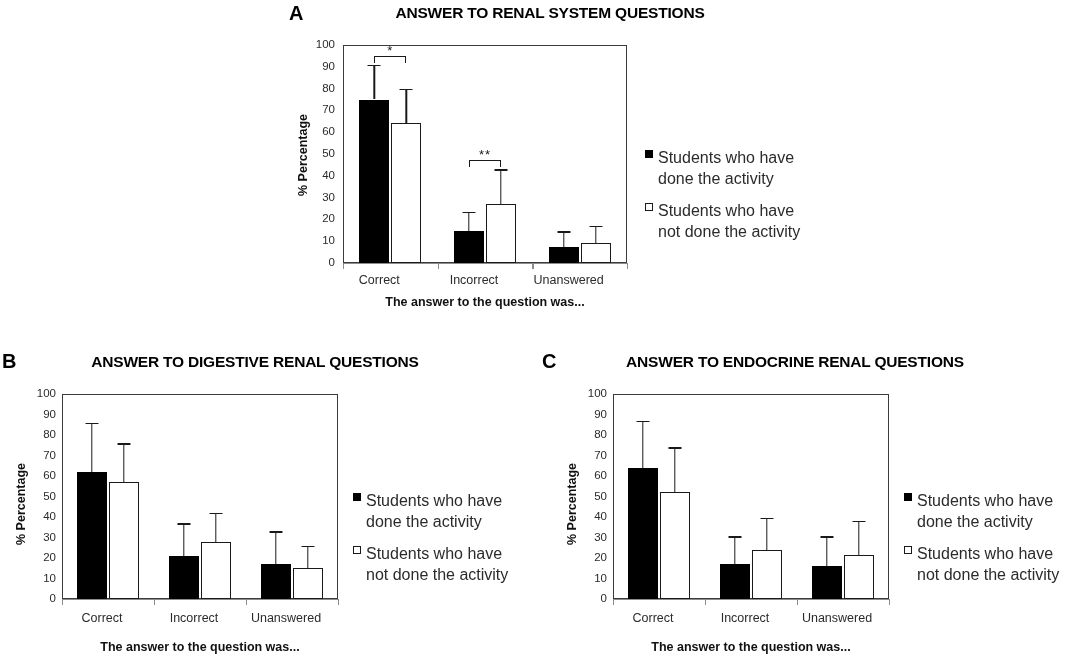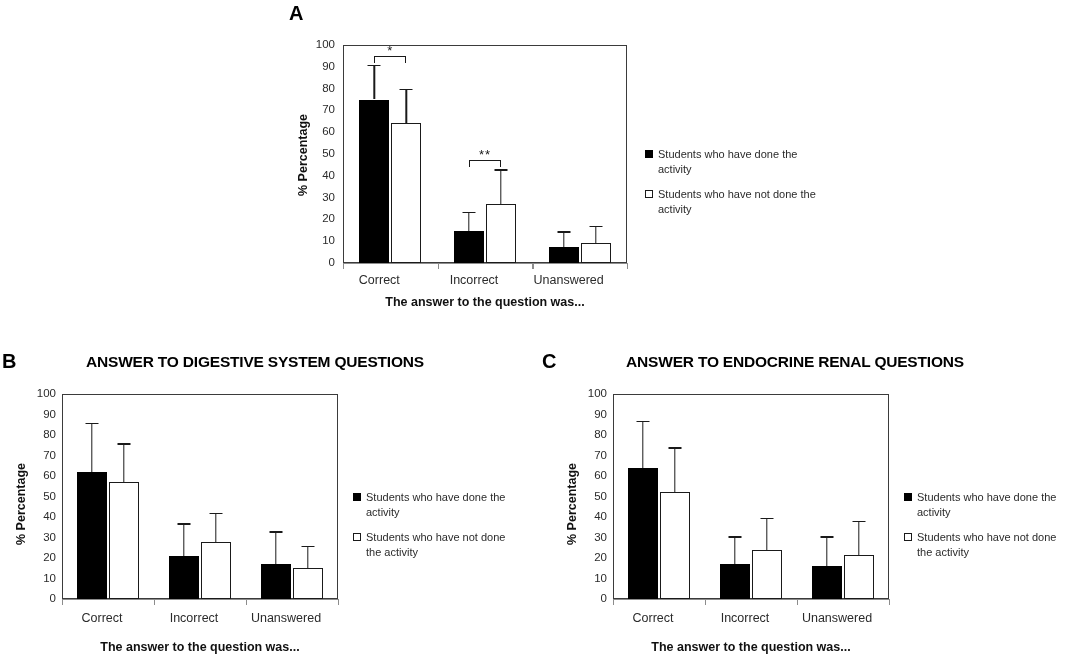--- a/index.html
+++ b/index.html
@@ -154,30 +154,31 @@
   }
   .legend-swatch.filled {
     background: #000;
     border: 1px solid #000;
   }
   .legend-swatch.open {
     background: #fff;
     border: 1.2px solid #1a1a1a;
   }
   .legend-text {
-    font-size: 11px;
+    font-size: 16px;
     line-height: 1.32;
     color: #2b2b2b;
   }
 </style>
 </head>
 <body>
 
 <div class="panel" style="left:0;top:0;width:1065px;height:330px;">
   <div class="panel-letter" style="left:289px;top:3px;">A</div>
+  <div class="panel-title" style="left:340px;top:4px;width:420px;">ANSWER TO RENAL SYSTEM QUESTIONS</div>
 
   <div class="ylabel" style="left:243px;top:148px;width:120px;">% Percentage</div>
   <div class="ytick-labels" style="left:301px;top:45px;height:218px;">
       <span style="top: 218px;">0</span>
       <span style="top: 196.2px;">10</span>
       <span style="top: 174.4px;">20</span>
       <span style="top: 152.6px;">30</span>
       <span style="top: 130.8px;">40</span>
       <span style="top: 109px;">50</span>
       <span style="top: 87.2px;">60</span>
@@ -231,21 +232,21 @@
     <div class="xtick" style="left: 437.667px; top: 263px; height: 6px;"></div>
     <div class="xtick" style="left: 532.333px; top: 263px; height: 6px;"></div>
     <div class="xtick" style="left: 627px; top: 263px; height: 6px;"></div>
     <div class="xtick-label" style="left: 379.333px; top: 273px;">Correct</div>
     <div class="xtick-label" style="left: 474px; top: 273px;">Incorrect</div>
     <div class="xtick-label" style="left: 568.667px; top: 273px;">Unanswered</div>
   </div>
 
 <div class="panel" style="left:0;top:345px;width:540px;height:310px;">
   <div class="panel-letter" style="left:2px;top:6px;">B</div>
-  <div class="panel-title" style="left:55px;top:8px;width:400px;">ANSWER TO DIGESTIVE SYSTEM QUESTIONS</div>
+  <div class="panel-title" style="left:55px;top:8px;width:400px;">ANSWER TO DIGESTIVE RENAL QUESTIONS</div>
 
   <div class="ylabel" style="left:-39px;top:152px;width:120px;">% Percentage</div>
   <div class="ytick-labels" style="left:22px;top:49px;height:205px;">
       <span style="top: 205px;">0</span>
       <span style="top: 184.5px;">10</span>
       <span style="top: 164px;">20</span>
       <span style="top: 143.5px;">30</span>
       <span style="top: 123px;">40</span>
       <span style="top: 102.5px;">50</span>
       <span style="top: 82px;">60</span>

